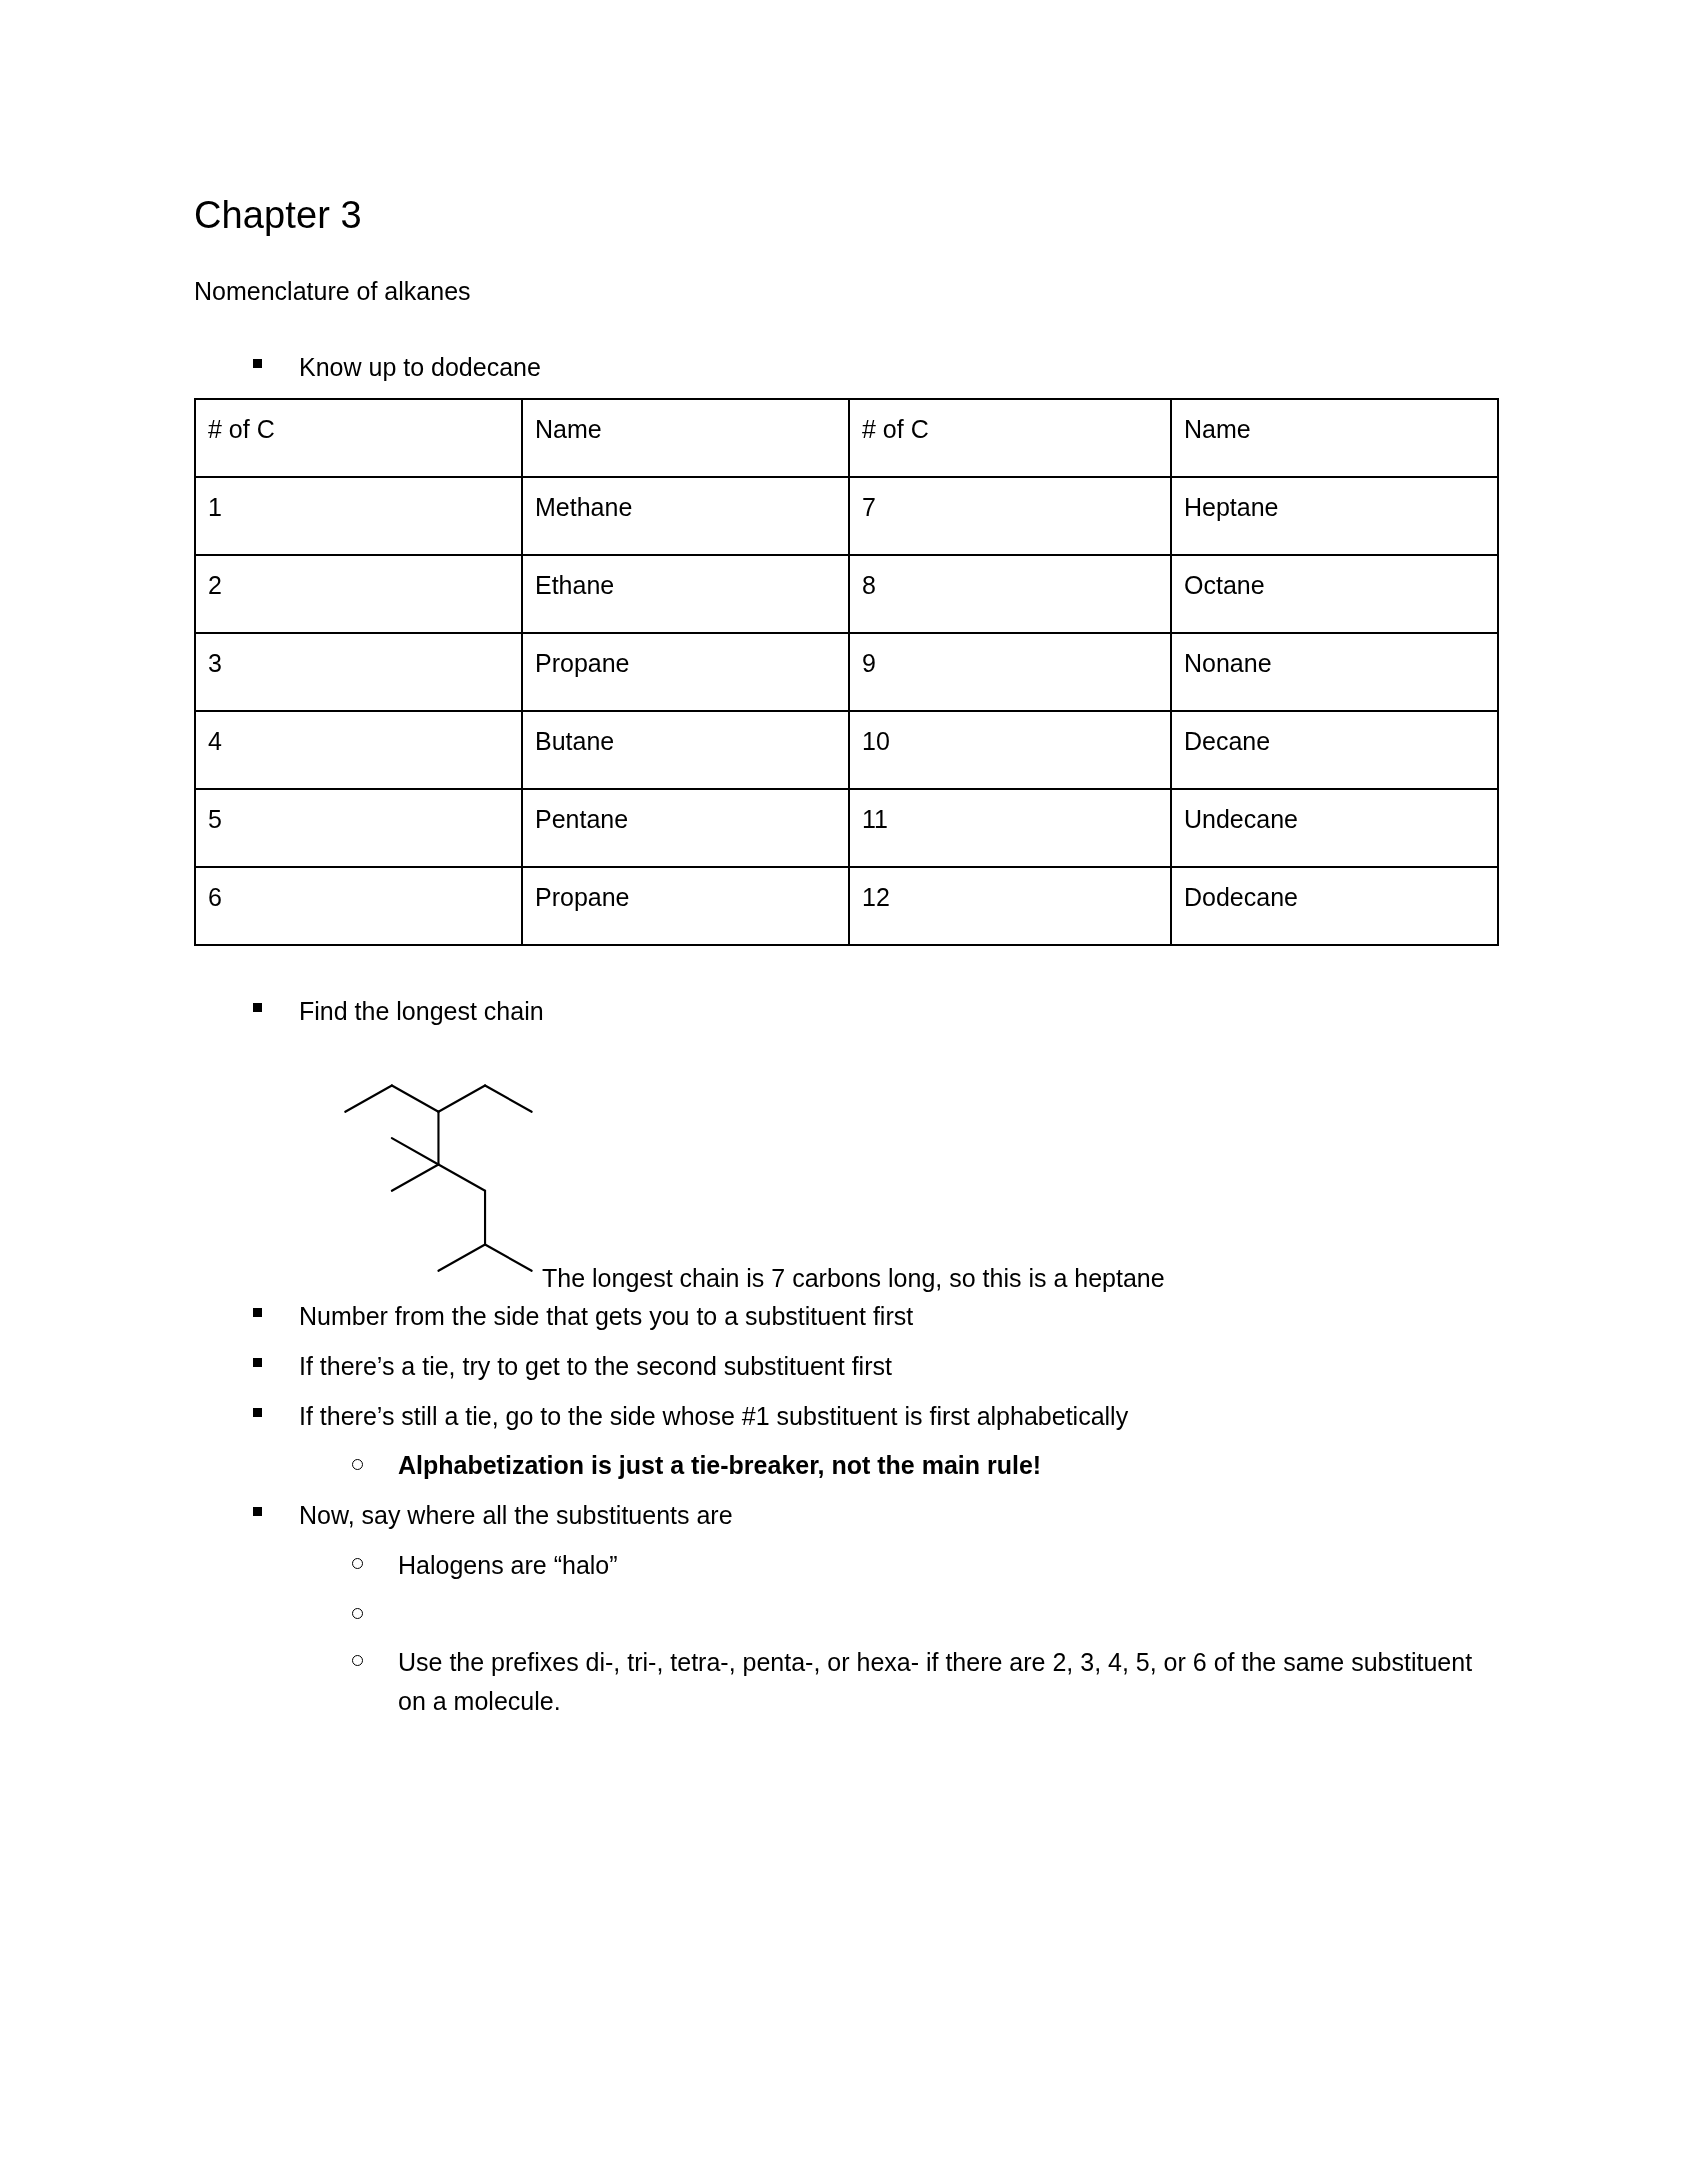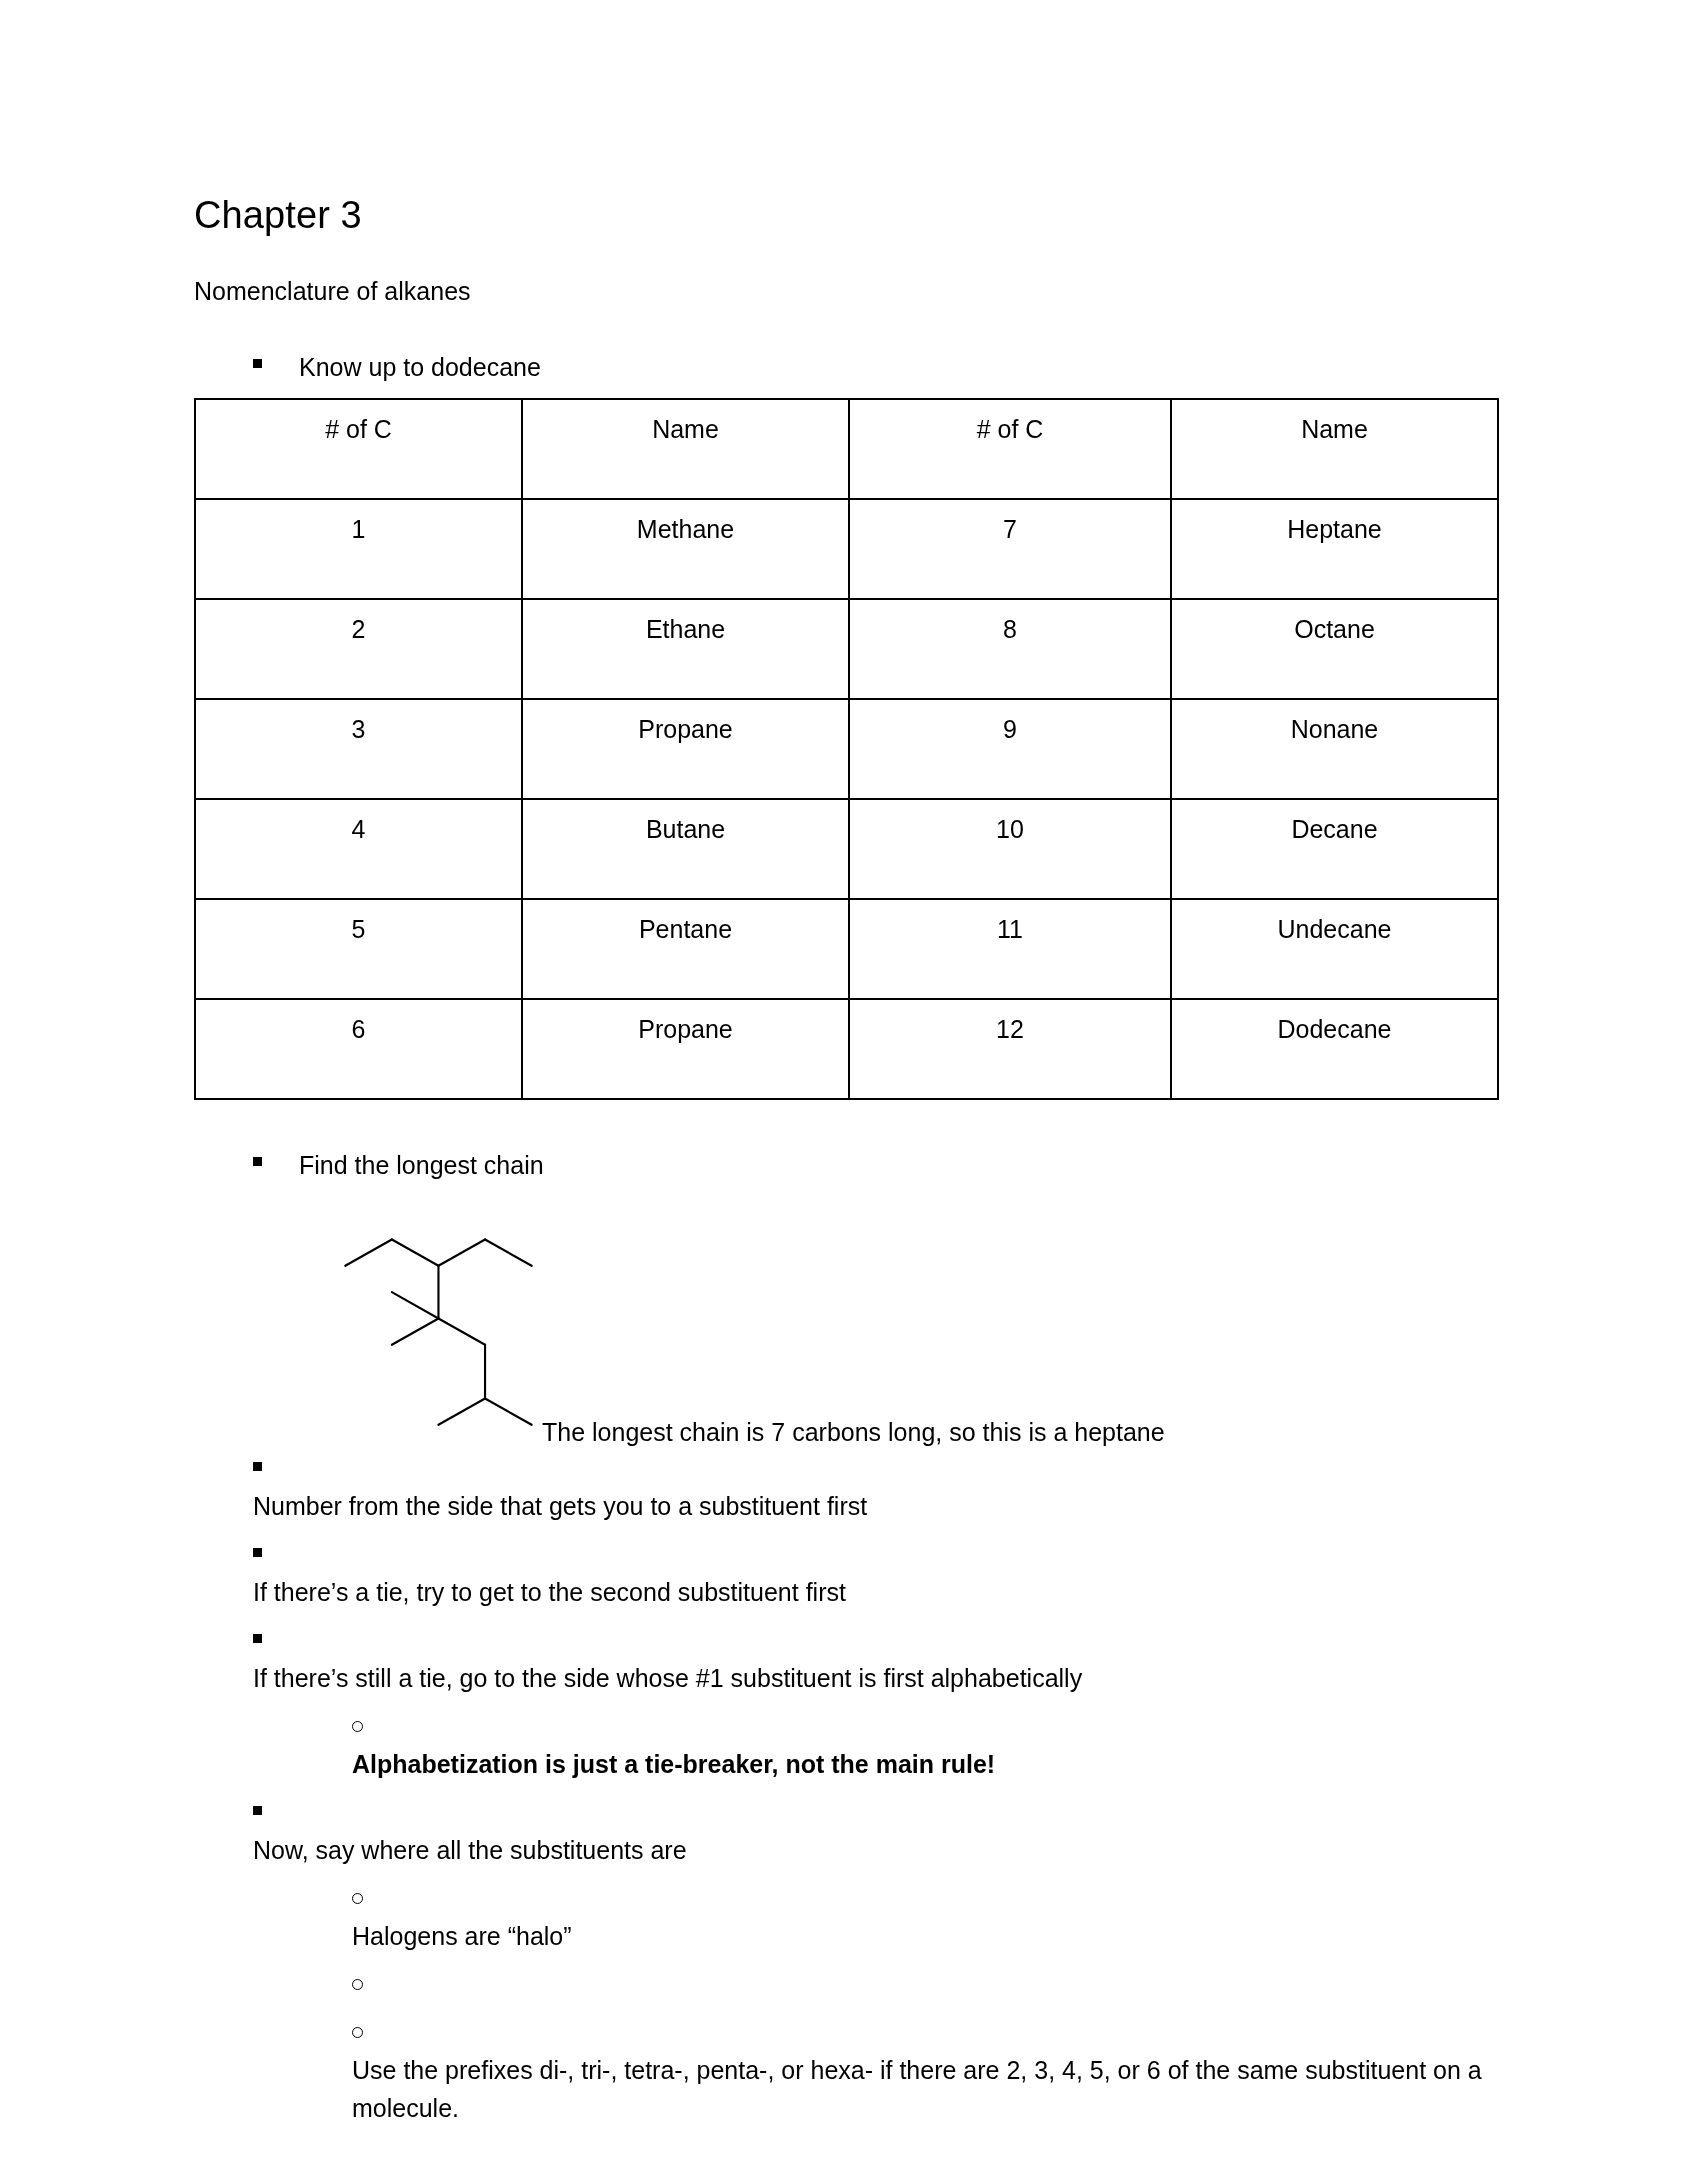--- a/index.html
+++ b/index.html
@@ -90,38 +90,38 @@
     vertical-align: 0.15em;
     box-sizing: border-box;
   }
   .bullet-text {
     flex: 1 1 auto;
     font-size: 25px;
     line-height: 1.55;
   }
   .bullet-text.bold { font-weight: 700; }
 
-  .list-tight .bullet-row { margin-bottom: 11px; flex-direction: column; }
+  .list-tight .bullet-row { margin-bottom: 11px; }
 
   
   .alkane-table {
     border-collapse: collapse;
     width: 1302px;
     margin: 6px 0 0 0;
     table-layout: fixed;
   }
   .alkane-table td,
   .alkane-table th {
     border: 2px solid #000000;
     vertical-align: top;
-    text-align: center;
+    text-align: left;
     font-weight: 400;
     font-size: 25px;
     line-height: 1.2;
-    padding: 14px 12px 54px 12px;
+    padding: 14px 12px 32px 12px;
     height: 22px;
   }
   .alkane-table col.c1 { width: 327px; }
   .alkane-table col.c2 { width: 327px; }
   .alkane-table col.c3 { width: 322px; }
   .alkane-table col.c4 { width: 327px; }
 
   
   .molecule-wrap {
     position: relative;

